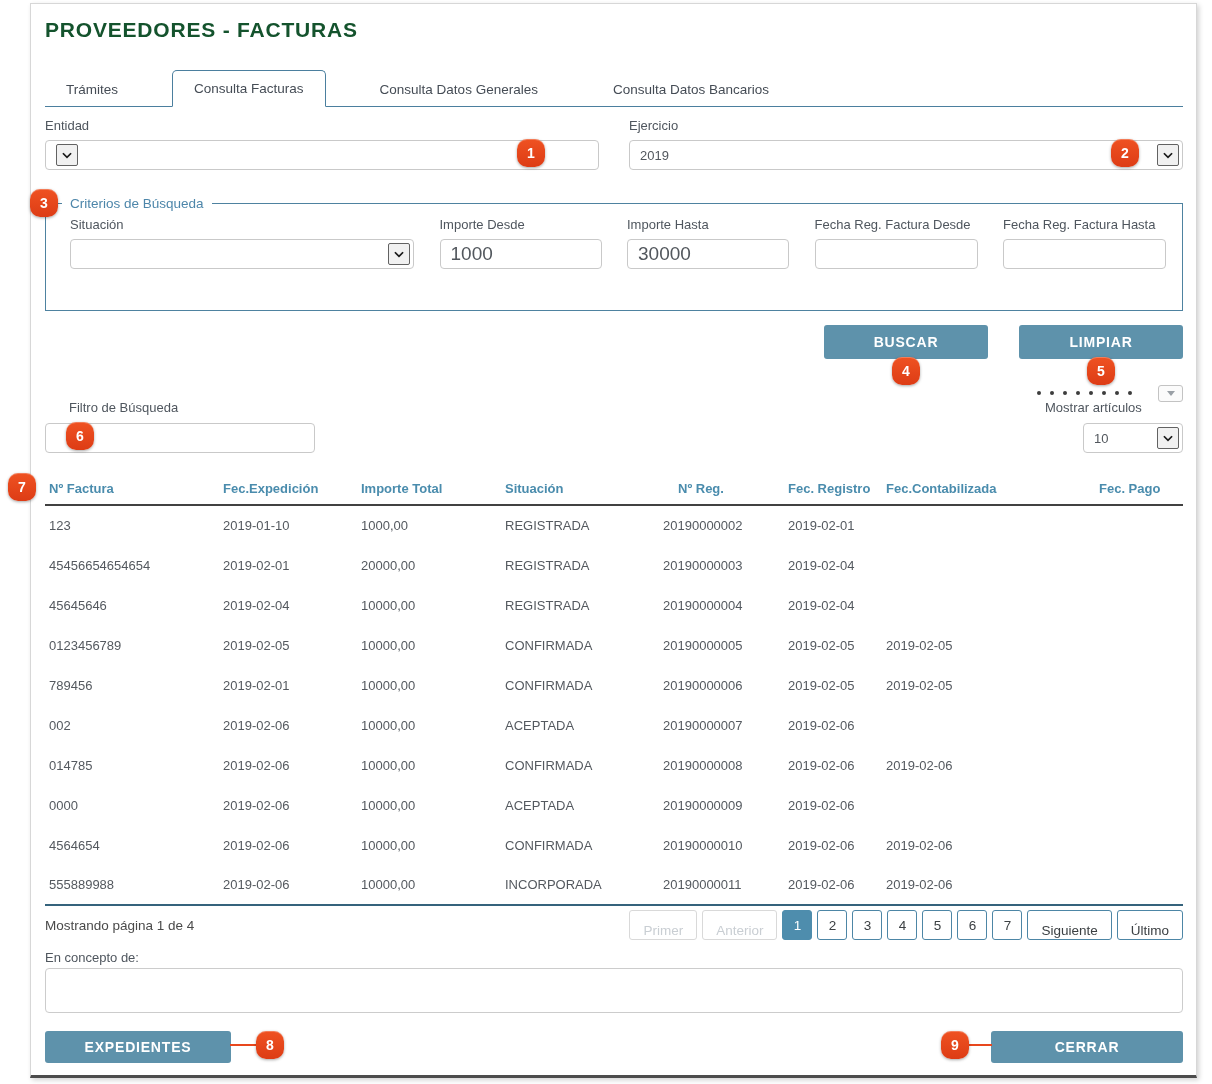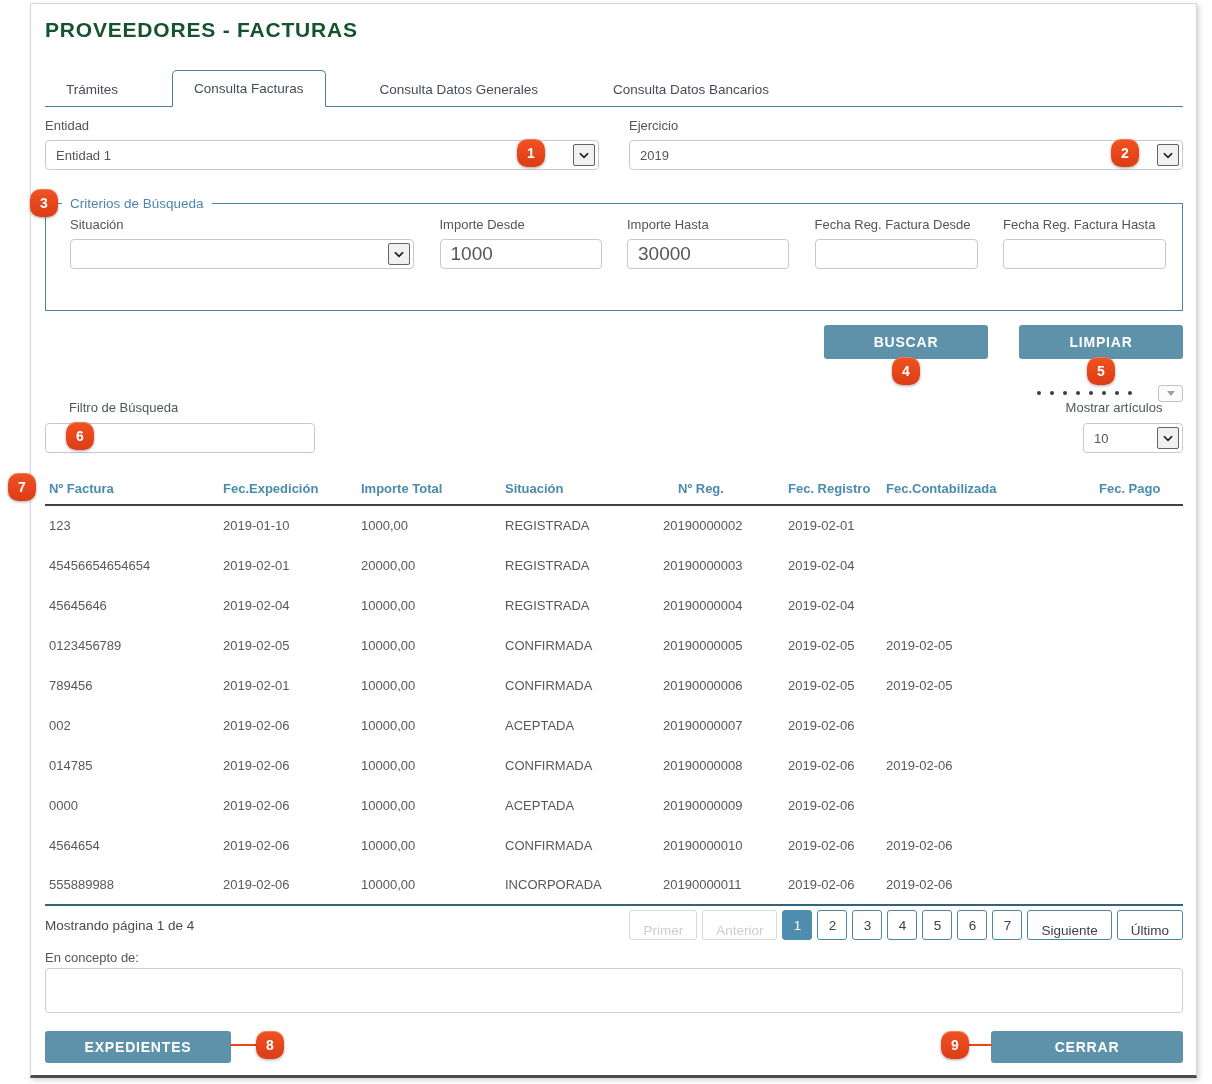--- a/index.html
+++ b/index.html
@@ -63,21 +63,21 @@
   .dots { display:flex; gap:9px; }
   .dots i { width:4px; height:4px; border-radius:50%; background:#3d3d3d; }
   .mini-drop { width:25px; height:17px; border:1px solid #c3c3c3; border-radius:3px;
     background:#fbfbfb; display:flex; align-items:center; justify-content:center;
     cursor:pointer; }
   .mini-drop i { width:0; height:0; border:4px solid transparent; border-top:5px solid #9aa0a6;
     margin-top:4px; }
 
   .filtro-lbl { left:14px; top:396px;margin-left:24px; }
   .filtro-inp { left:14px; top:419px; width:270px; }
-  .mostrar-lbl { left:1014px; top:396px; width:138px; text-align:center; }
+  .mostrar-lbl { left:1014px; top:396px; width:138px; text-align:left; }
   .mostrar-sel { left:1052px; top:419px; width:100px; }
 
   
   .grid { left:14px; top:468px; width:1138px; border-collapse:collapse;
     table-layout:fixed; font-size:13px; }
   .grid th { text-align:left; color:#4a8cad; font-weight:bold; font-size:13px;
     height:33px; vertical-align:middle; padding-left:4px;
     border-bottom:2px solid #414141; cursor:pointer; }
   .grid th:nth-child(5) { padding-left:19px; }
   .grid th:last-child, .grid td:last-child { padding-left:22px; }
@@ -126,21 +126,20 @@
   <div class="abs tabbar">
     <div class="tab">Trámites</div>
     <div class="tab active">Consulta Facturas</div>
     <div class="tab">Consulta Datos Generales</div>
     <div class="tab">Consulta Datos Bancarios</div>
   </div>
 
   <div class="abs field-entidad">
     <span class="lbl">Entidad</span>
     <div class="selectbox">
-      <span class="val">Entidad 1</span>
       <span class="arrowbox">
         <svg width="14" height="14" viewBox="0 0 24 24">
             <polyline points="5,9 12,16 19,9" fill="none" stroke="#1a1a1a" stroke-width="3"></polyline>
           </svg>
       </span>
     </div>
   </div>
 
   <div class="abs field-ejercicio">
     <span class="lbl">Ejercicio</span>

